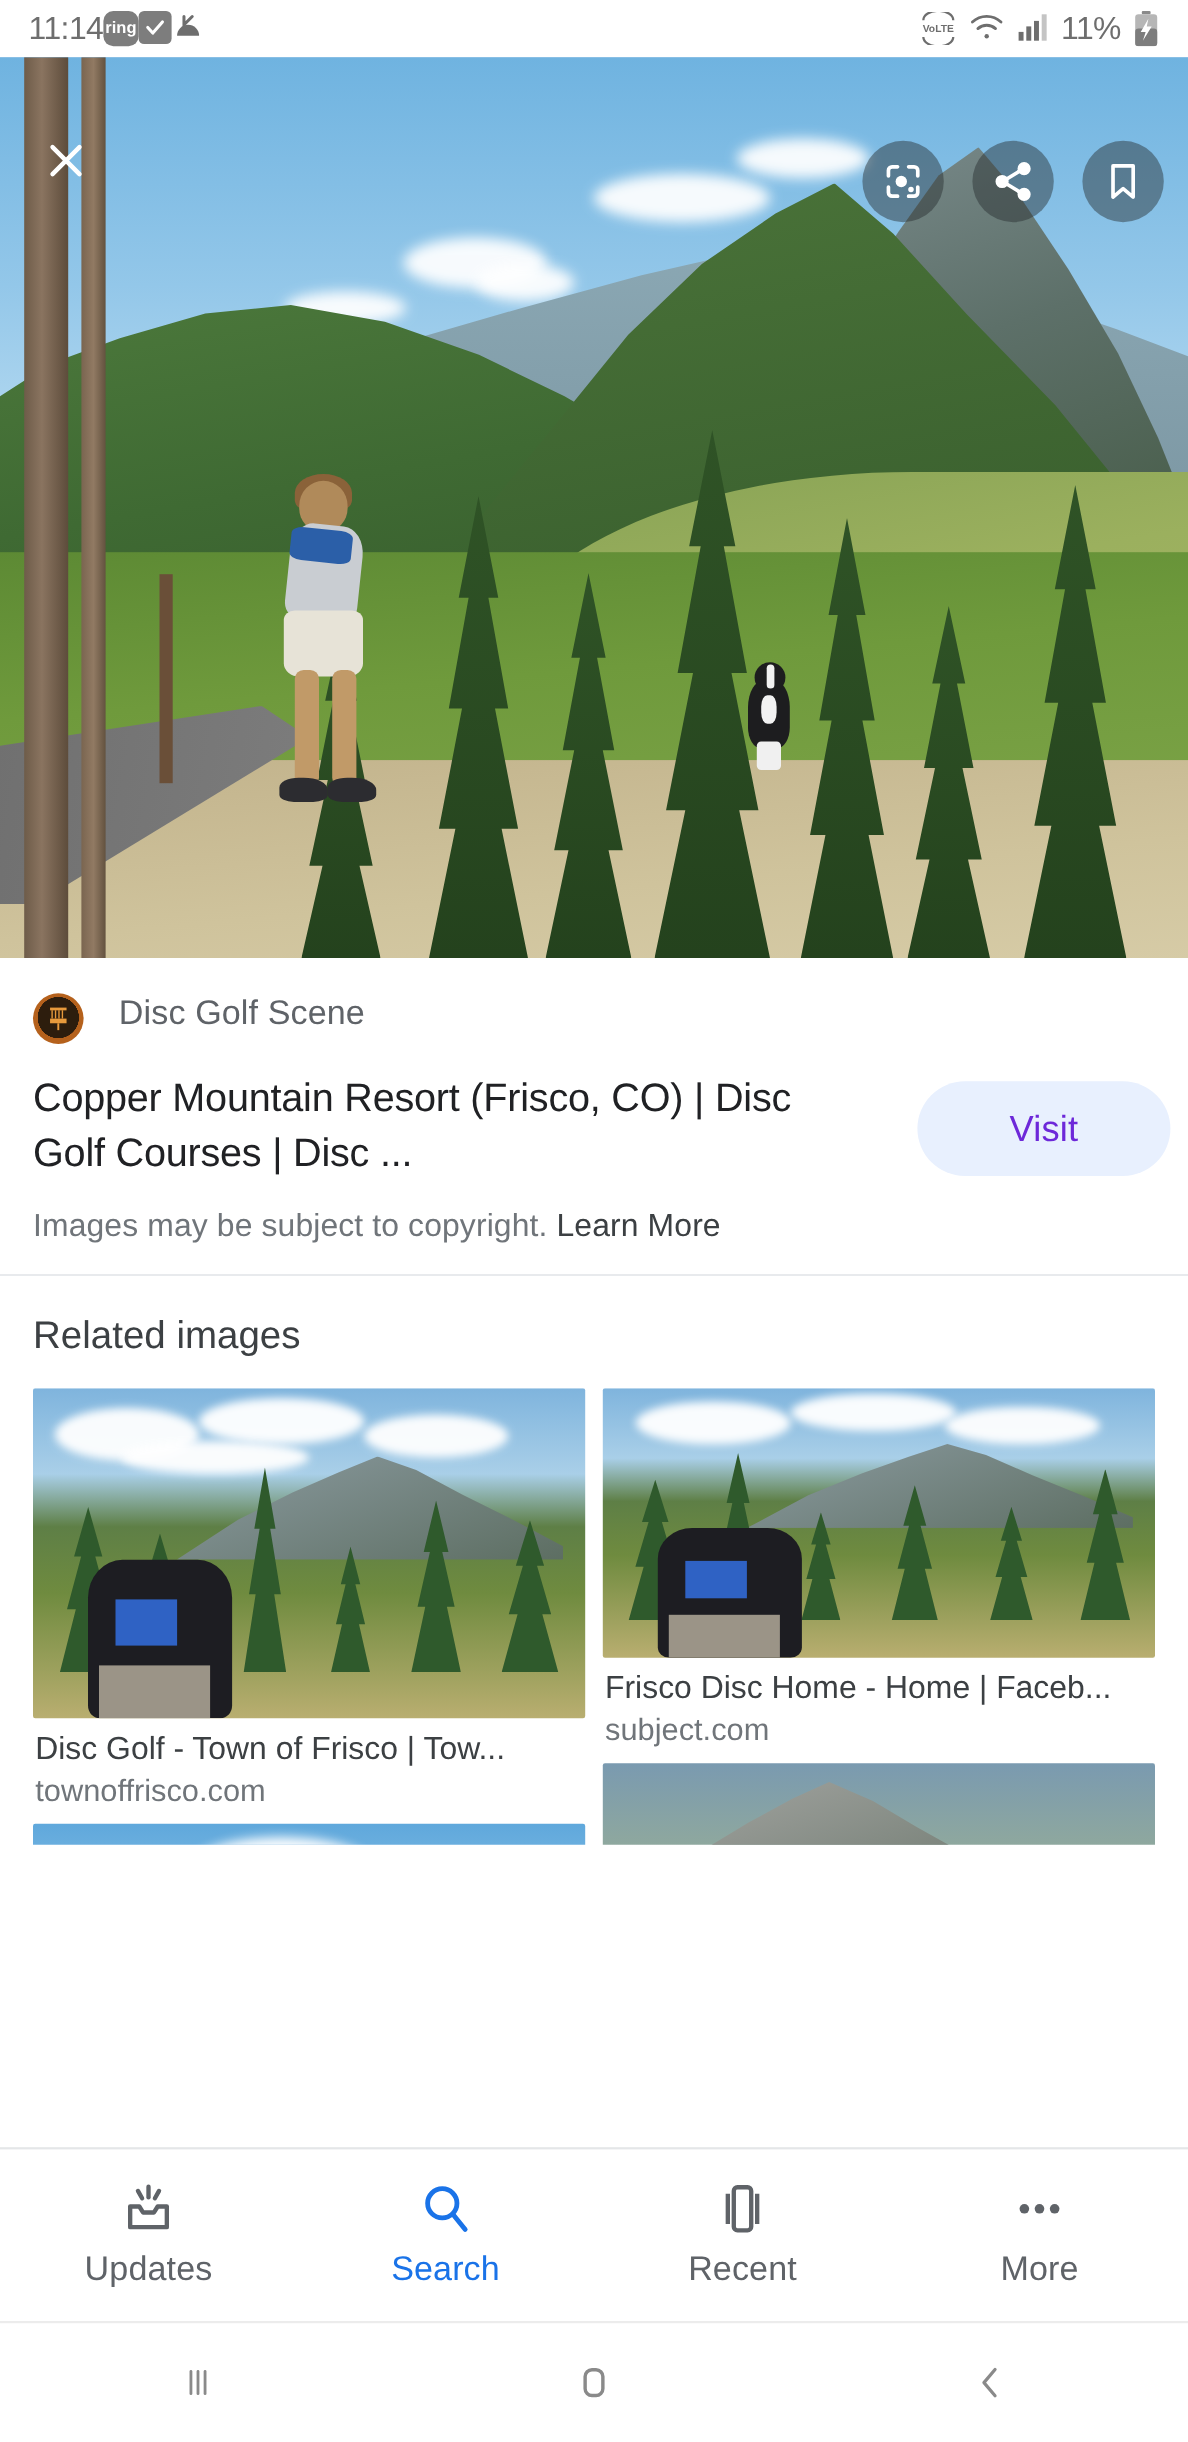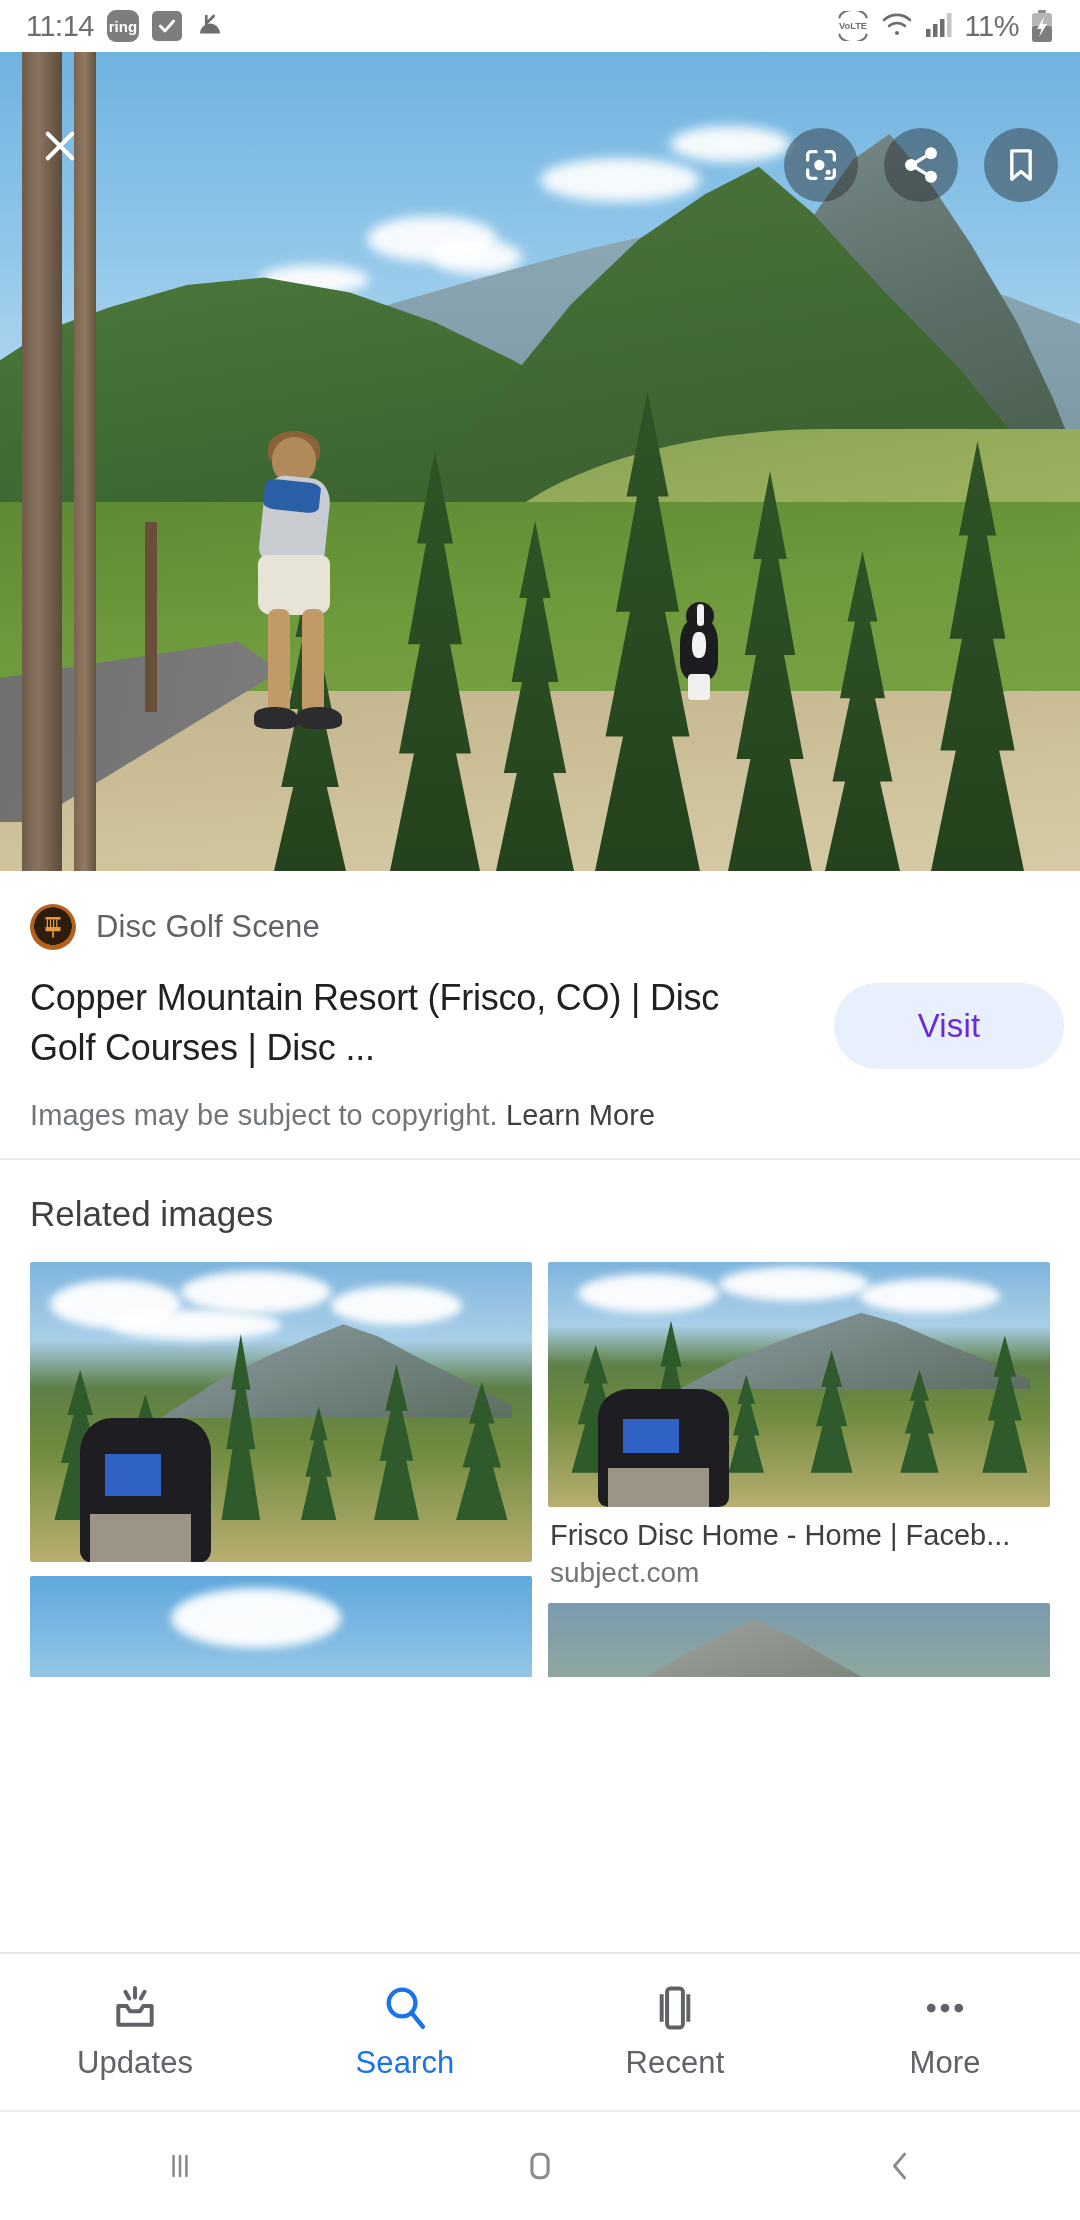--- a/index.html
+++ b/index.html
@@ -10,21 +10,21 @@
     overflow:hidden;
   }
   #screen { position:relative; width:1080px; height:2220px; background:#fff; }
 
   
   .statusbar {
     height:52px; width:100%;
     display:flex; align-items:center; justify-content:space-between;
     padding:0 26px; background:#ffffff;
   }
-  .sb-left { display:flex; align-items:center; gap:13px; }
+  .sb-left { display:flex; }
   .sb-time { font-size:29px; color:#6e6e6e; letter-spacing:-0.5px; font-weight:400; }
   .sb-ring {
     width:32px; height:32px; border-radius:9px; background:#7d7d7d;
     color:#fff; font-size:15px; display:flex; align-items:center;
     justify-content:center; font-weight:600;
   }
   .sb-check {
     width:30px; height:30px; border-radius:5px; background:#7d7d7d;
     display:flex; align-items:center; justify-content:center;
   }
@@ -140,21 +140,21 @@
     background:rgba(40,46,48,.46);
     display:flex; align-items:center; justify-content:center;
   }
   .circ-btn svg { width:40px; height:40px; }
   .close-x { position:absolute; left:26px; top:60px; width:68px; height:68px;
     display:flex; align-items:center; justify-content:center; }
   .close-x svg { width:42px; height:42px; }
 
   
   .info { padding:32px 30px 26px 30px; position:relative; background:#fff; }
-  .source-row { display:flex; align-items:center; gap:20px; height:48px; }
+  .source-row { display:flex; align-items:flex-start; gap:32px; height:48px; }
   .favicon {
     width:46px; height:46px; border-radius:50%; flex:none;
     background:radial-gradient(circle at 50% 48%, #2d1d0d 0 56%, #b5611c 57% 78%, #e08a2c 79% 100%);
     display:flex; align-items:center; justify-content:center;
   }
   .favicon svg { width:30px; height:30px; }
   .source-name { font-size:31px; color:#5f6368; letter-spacing:.1px; }
   .visit-btn {
     position:absolute; right:16px; top:112px;
     width:230px; height:86px; border-radius:43px;
@@ -420,20 +420,24 @@
             <div class="mtn"></div>
             <div class="pine" style="left:2%;width:16%;height:50%;"></div>
             <div class="pine" style="left:16%;width:14%;height:42%;"></div>
             <div class="pine" style="left:36%;width:12%;height:62%;"></div>
             <div class="pine" style="left:52%;width:11%;height:38%;"></div>
             <div class="pine" style="left:66%;width:14%;height:52%;"></div>
             <div class="pine" style="left:82%;width:16%;height:46%;"></div>
             <div class="thrower"></div>
             <div class="tshorts"></div>
             <div class="tlogo"></div>
+          </div>
+          <div class="rcap">
+            <div class="rcap-title">Disc Golf - Town of Frisco | Tow...</div>
+            <div class="rcap-dom">townoffrisco.com</div>
           </div>
         </div>
 
         <div class="ritem">
           <div class="rthumb tC">
 
             <div class="cl" style="left:28%;top:4%;width:34%;height:20%;"></div>
 
           </div>
         </div>

